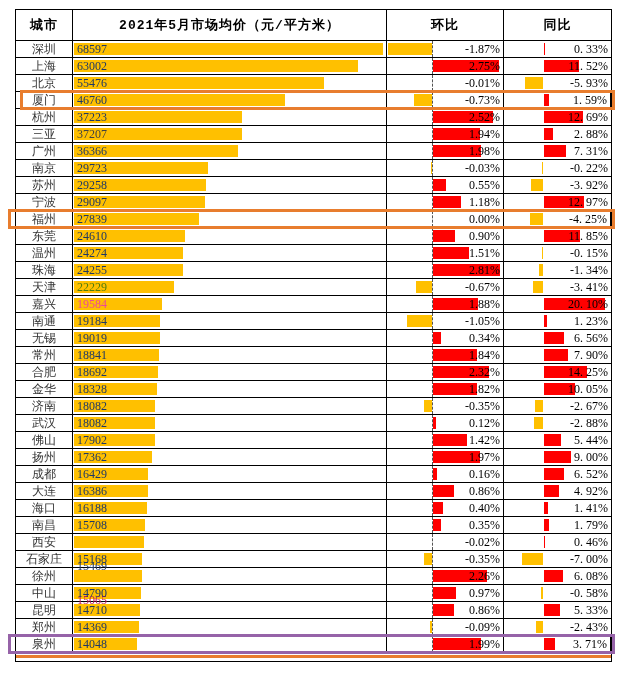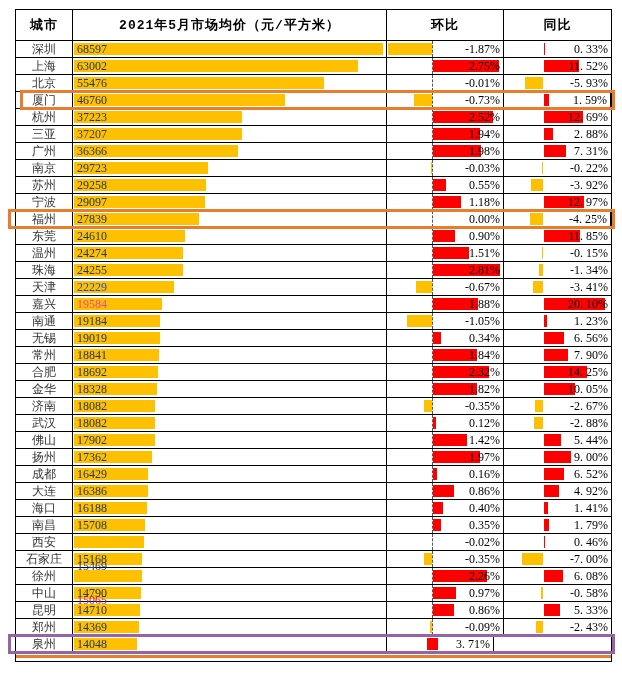--- a/index.html
+++ b/index.html
@@ -271,21 +271,21 @@
           </div>
           <div class="cell c-yoy">
             <div class="ybar" style="left: 35px; background: rgb(255, 192, 0); width: 4px;"></div>
             <span class="pct">-1. 34%</span>
           </div>
         </div>
         <div class="row">
           <div class="cell c-city">天津</div>
           <div class="cell c-price">
             <div class="pbar" style="width: 100px; background: rgb(255, 192, 0);"></div>
-            <span class="plabel" style="color: #1d4ed8;">22229</span>
+            <span class="plabel" style="color: #4d7c0f;">22229</span>
           </div>
           <div class="cell c-mom">
             <div class="maxis"></div>
             <div class="mbar" style="left: 29px; background: rgb(255, 192, 0); width: 16px;"></div>
             <span class="pct">-0.67%</span>
           </div>
           <div class="cell c-yoy">
             <div class="ybar" style="left: 29px; background: rgb(255, 192, 0); width: 10px;"></div>
             <span class="pct">-3. 41%</span>
           </div>
@@ -607,20 +607,25 @@
           <div class="cell c-yoy">
             <div class="ybar" style="left: 32px; background: rgb(255, 192, 0); width: 7px;"></div>
             <span class="pct">-2. 43%</span>
           </div>
         </div>
         <div class="row">
           <div class="cell c-city">泉州</div>
           <div class="cell c-price">
             <div class="pbar" style="width: 63px; background: rgb(255, 192, 0);"></div>
             <span class="plabel" style="color: rgb(31, 56, 100);">14048</span>
+          </div>
+          <div class="cell c-mom">
+            <div class="maxis"></div>
+            <div class="mbar" style="left: 46px; background: rgb(255, 0, 0); width: 48px;"></div>
+            <span class="pct">1.99%</span>
           </div>
           <div class="cell c-yoy">
             <div class="ybar" style="left: 40px; background: rgb(255, 0, 0); width: 11px;"></div>
             <span class="pct">3. 71%</span>
           </div>
           <div class="hl hl-purple" style="left: -8px; right: -4px;"></div>
         </div>
       </div>
     <div class="partial" id="partial">
         <div class="hl hl-orange" style="left: -8px; right: -4px; top: 2px; height: 14px;"></div>

